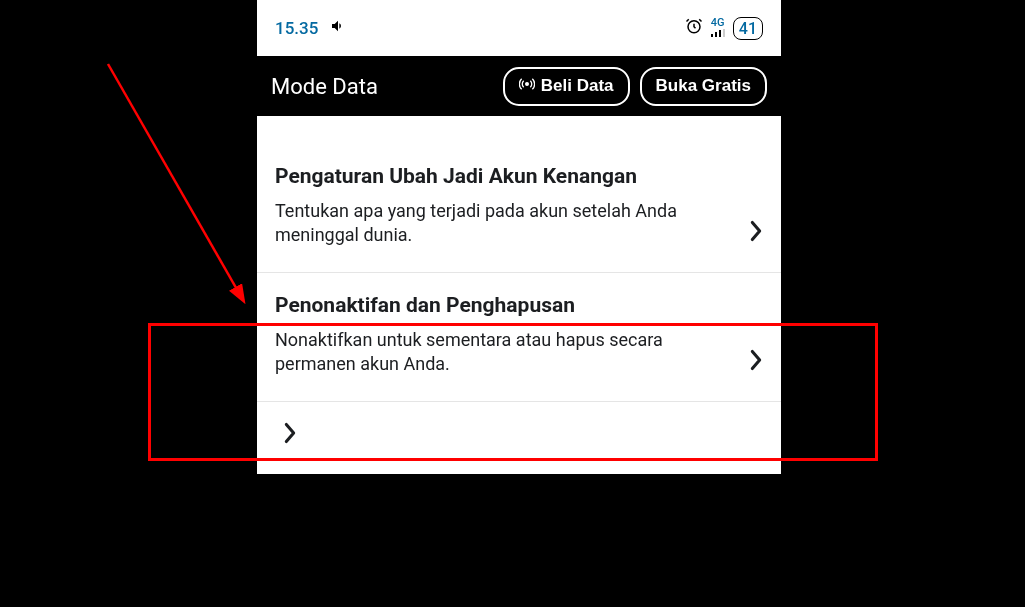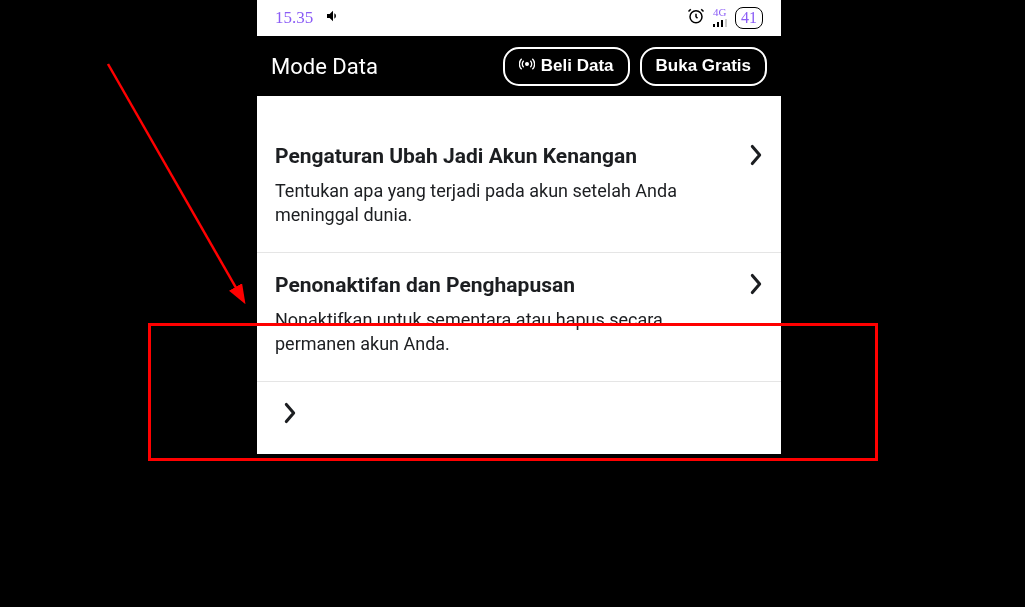--- a/index.html
+++ b/index.html
@@ -14,29 +14,28 @@
     .phone-frame {
       position: absolute;
       left: 257px;
       top: 0;
       width: 524px;
       height: 607px;
       overflow: hidden;
     }
     .status-bar {
       background: #fff;
-      height: 36px;
+      height: 56px;
       display: flex;
       align-items: center;
       justify-content: space-between;
       padding: 0 18px;
       font-size: 17px;
       font-weight: 500;
-      color: #8b5cf6;
-      font-family: Liberation Serif, serif;
+      color: #0369a1;
     }
     .status-left { display: flex; align-items: center; gap: 12px; }
     .status-right { display: flex; align-items: flex-start; gap: 8px; }
     .battery-pill {
       border: 1.5px solid #000;
       border-radius: 8px;
       padding: 1px 5px;
       font-size: 16px;
       font-weight: 500;
     }
@@ -76,21 +75,21 @@
       border-bottom: 1px solid #e5e5e5;
     }
     .back-arrow { font-size: 24px; font-weight: 700; cursor: pointer; margin-right: 22px; }
     .page-title { font-size: 23px; font-weight: 400; color: #1c1e21; }
     .gap { background: #fff; height: 28px; }
     .list { background: #fff; }
     .list-item {
       padding: 20px 18px 24px 18px;
       background: #fff;
       display: flex;
-      align-items: flex-start;
+      align-items: flex-end;
       border-bottom: 1px solid #e5e5e5;
       gap: 44px;
     }
     .list-item:last-child { border-bottom: none; }
     .item-text { flex: 1; padding-right: 12px; }
     .item-title {
       font-size: 21px;
       font-weight: 700;
       color: #1c1e21;
       margin-bottom: 10px;

